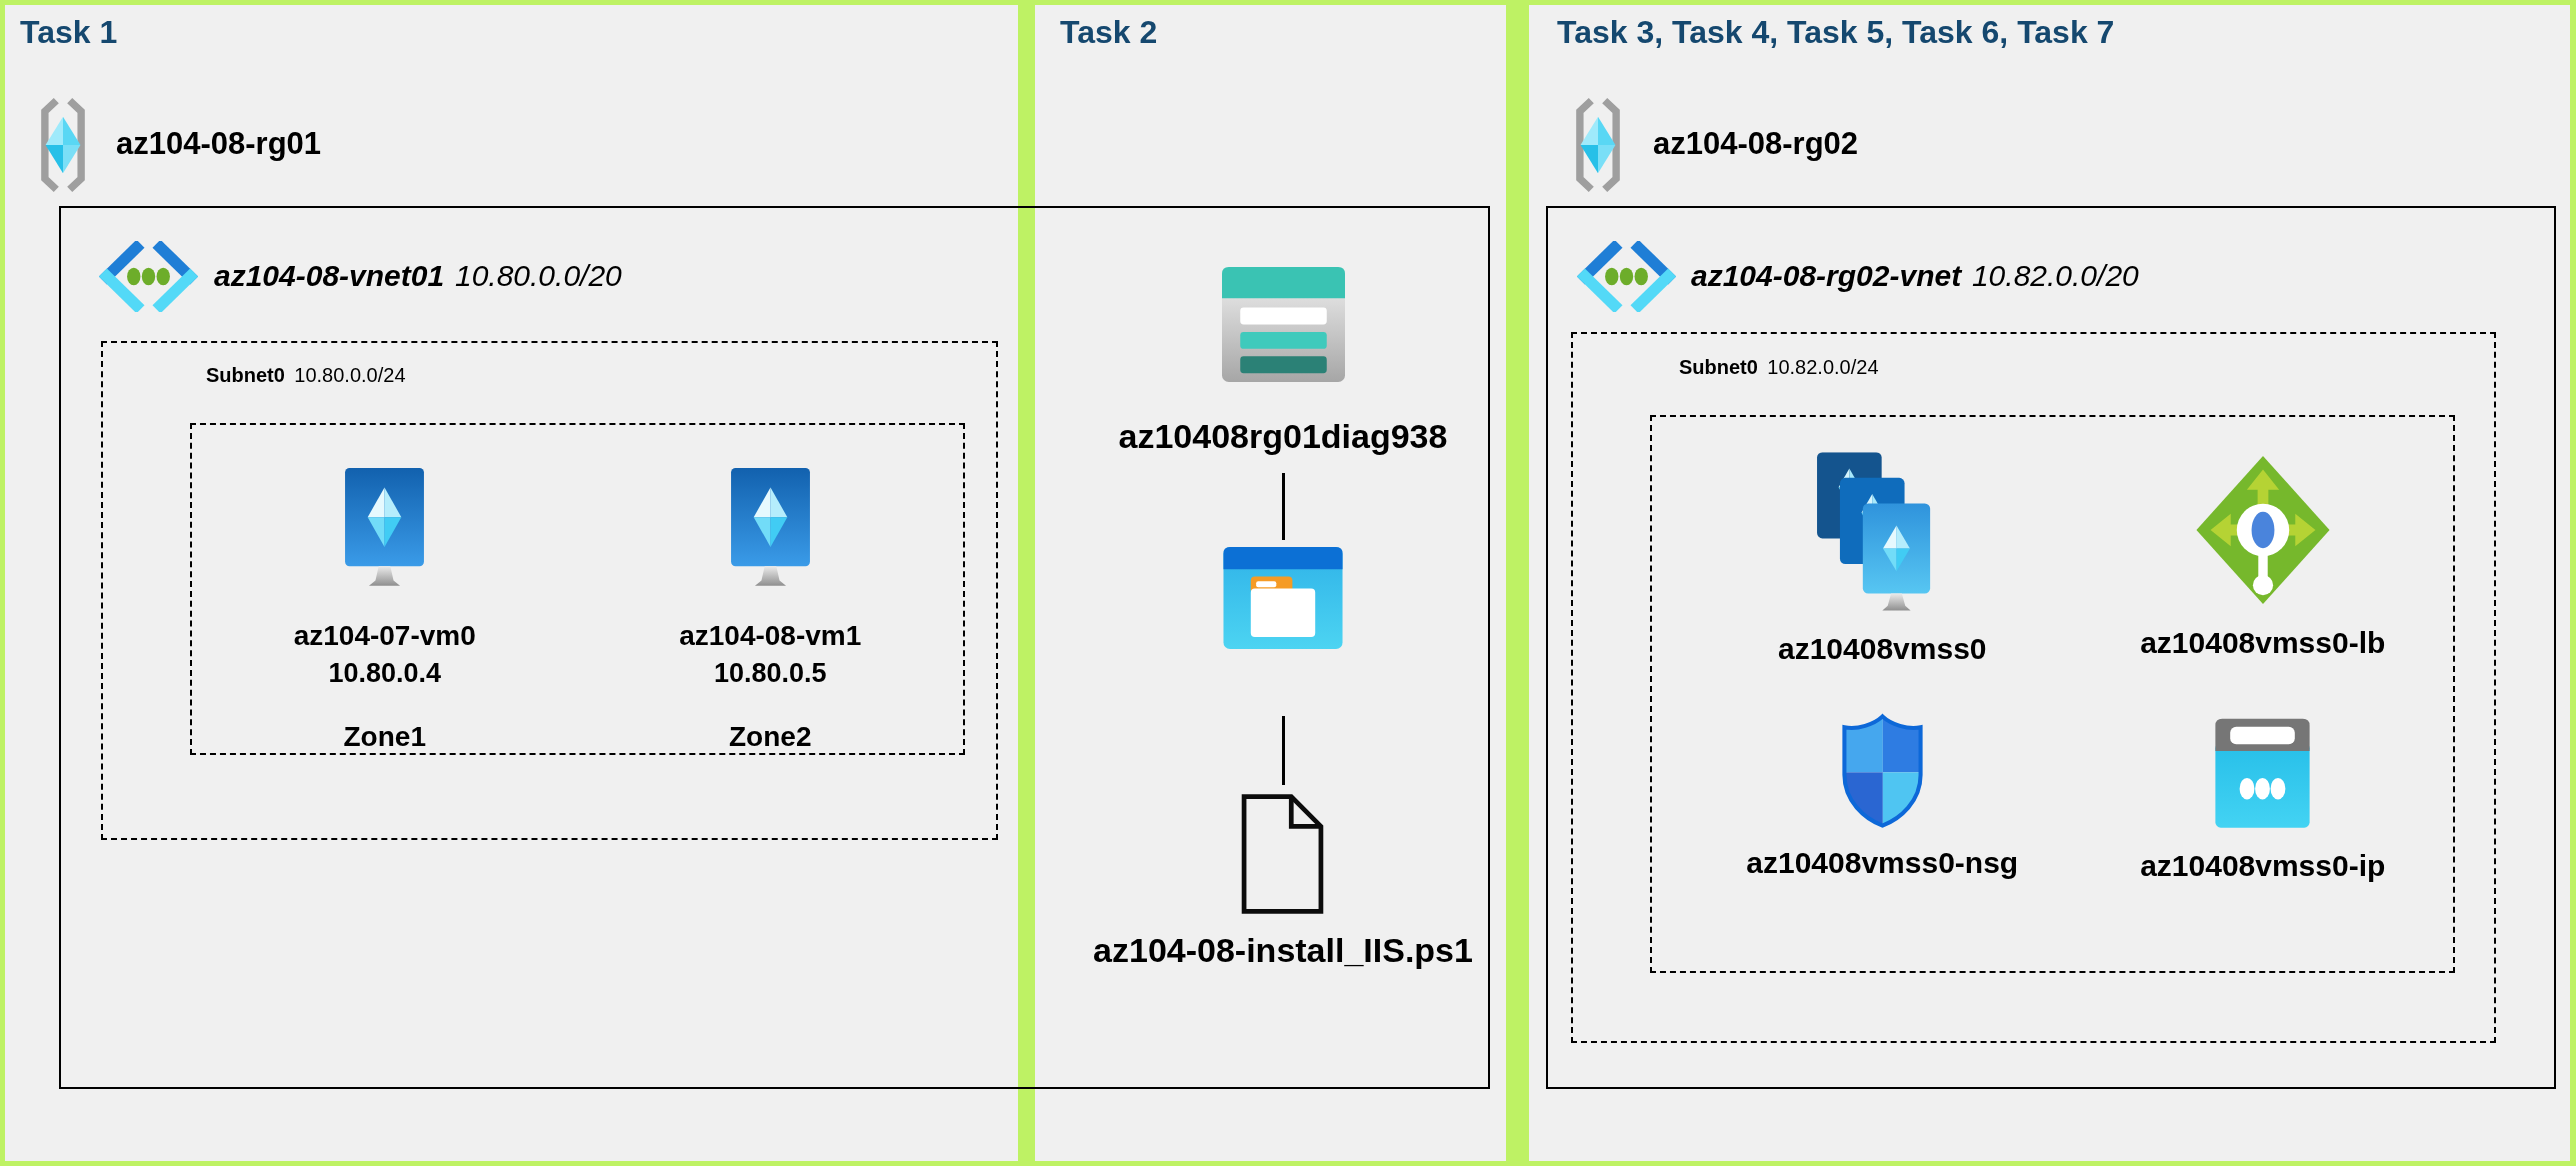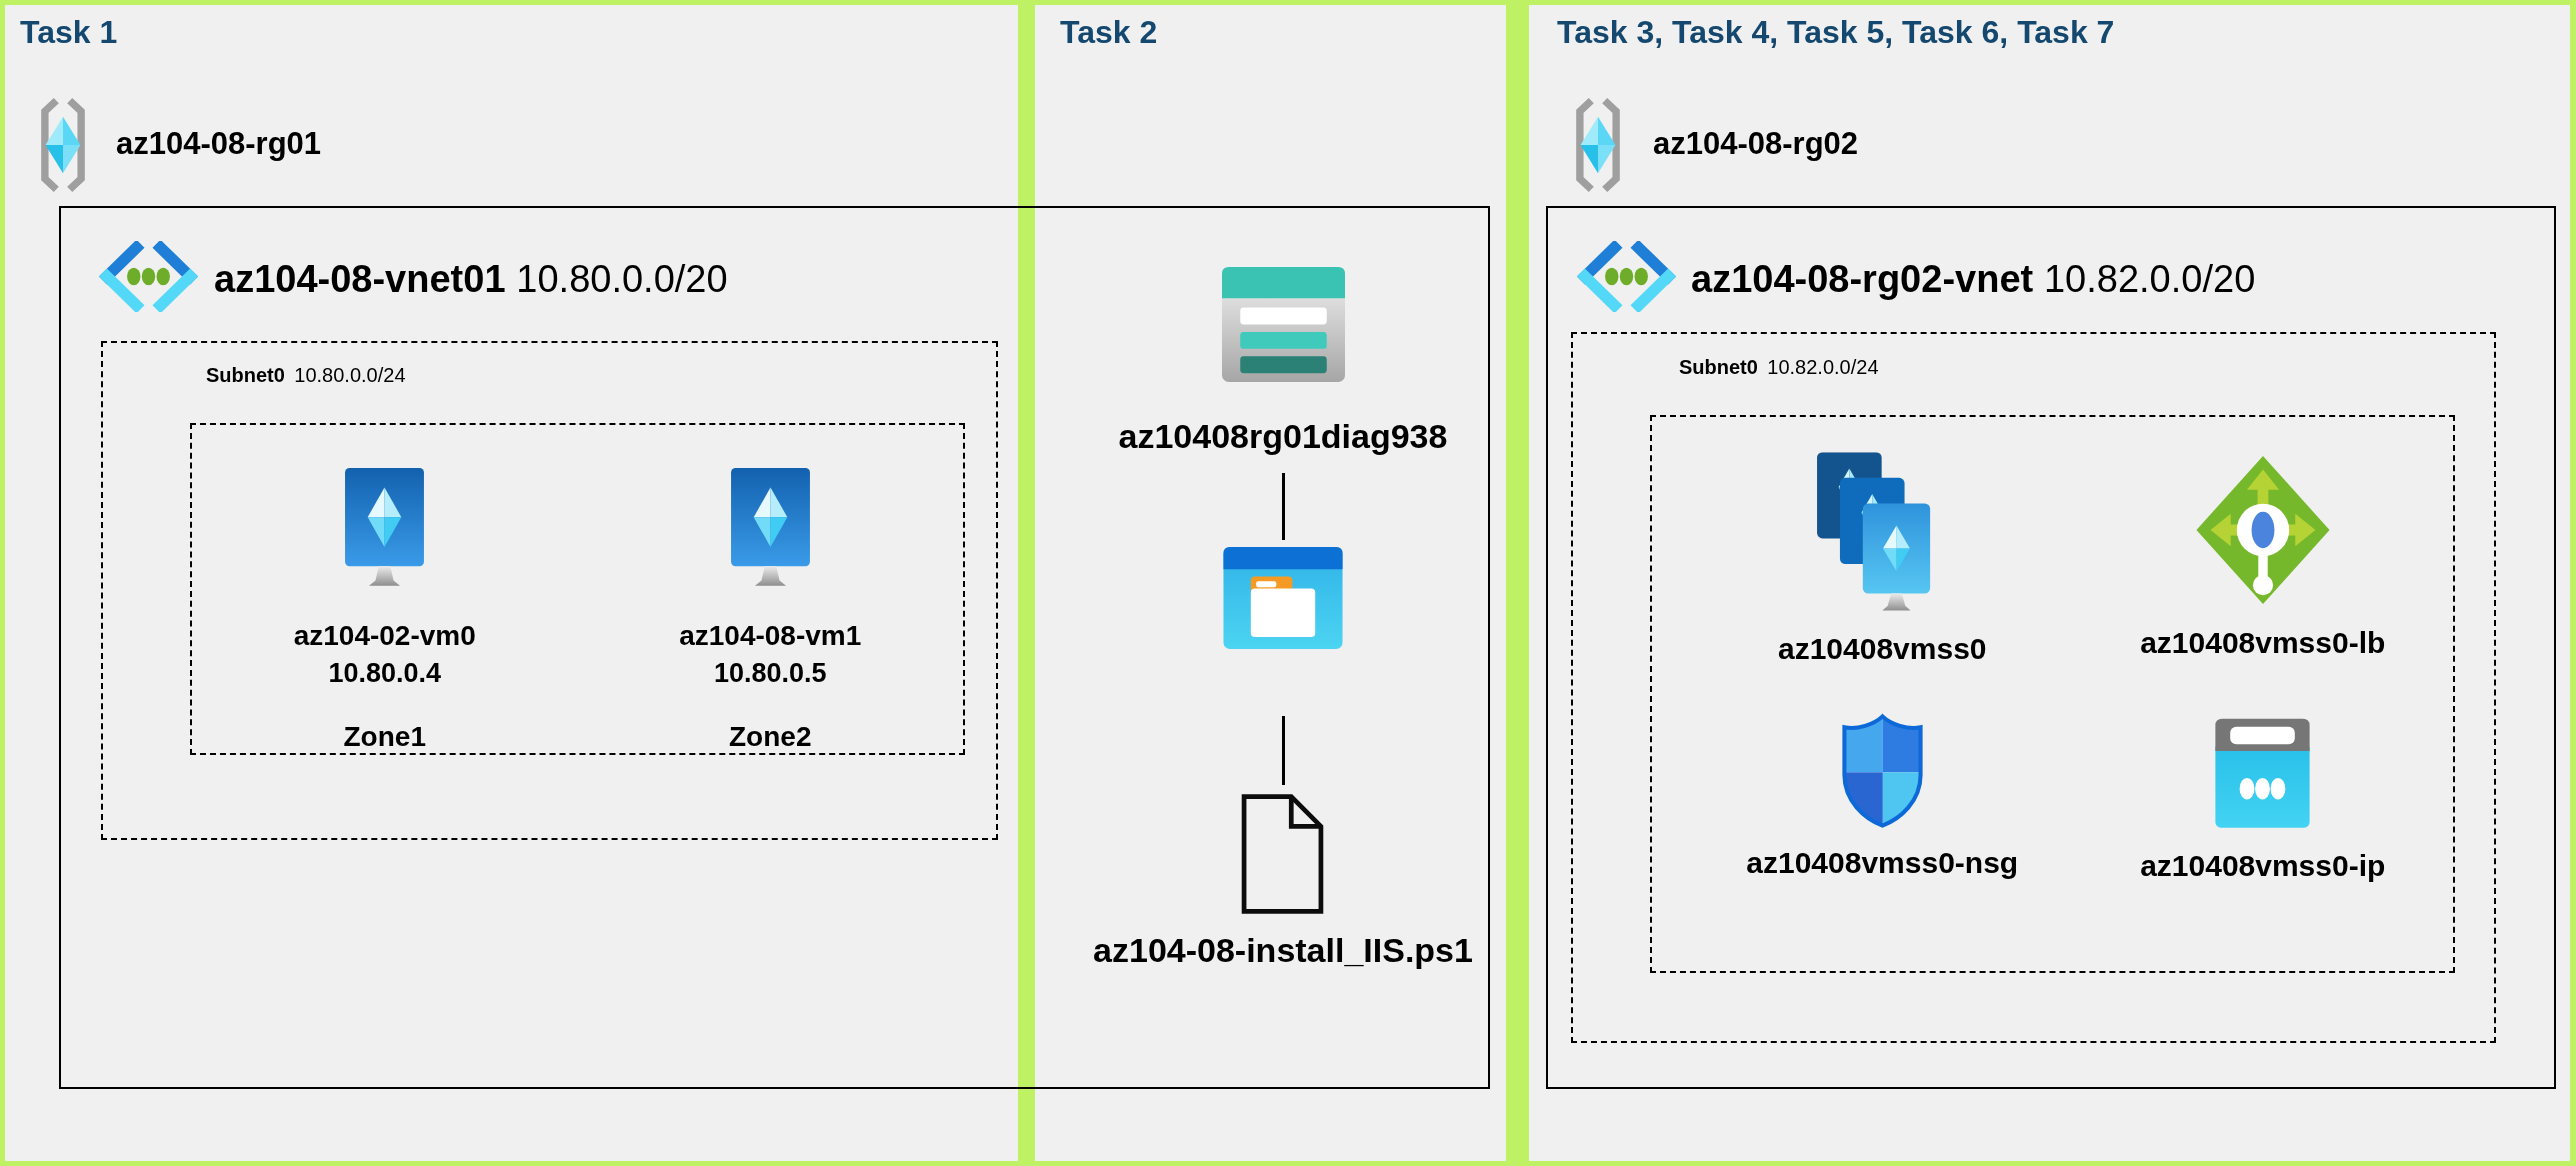--- a/index.html
+++ b/index.html
@@ -8,21 +8,21 @@
   .page{position:relative;width:2576px;height:1166px;background:#bef264;}
   .panel{position:absolute;top:5.4px;height:1156px;background:var(--panel,#f0f0f0);}
   .panel1{left:5.4px;width:1013px;}
   .panel2{left:1035px;width:471px;}
   .panel3{left:1529px;width:1041px;}
   .hdr{position:absolute;top:15px;font-size:32px;font-weight:700;color:var(--header,#15486F);white-space:nowrap;line-height:1.1;}
   .sbox{position:absolute;border:2.7px solid var(--line,#000);box-sizing:border-box;}
   .dbox{position:absolute;border:2.7px dashed var(--line,#000);box-sizing:border-box;}
   .b{font-weight:700;}
   .rg-label{position:absolute;font-size:31px;font-weight:700;white-space:nowrap;line-height:1.1;}
-  .vnet-label{position:absolute;font-size:38px;white-space:nowrap;line-height:1.1;}
+  .vnet-label{position:absolute;font-size:30px;white-space:nowrap;line-height:1.1;font-style:italic;}
   .vnet-label .cidr{margin-left:10.8px;font-weight:400;}
   .subnet-label{position:absolute;font-size:20px;white-space:nowrap;line-height:1.1;}
   .subnet-label .cidr{margin-left:9.4px;font-weight:400;}
   .inner-flex{display:flex;align-items:stretch;}
   .vm-cell{flex:1;display:flex;flex-direction:column;align-items:center;padding-top:42px;}
   .vm-name{margin-top:27px;font-size:28px;font-weight:700;line-height:1.15;}
   .vm-ip{margin-top:5.4px;font-size:27px;font-weight:700;line-height:1.15;}
   .vm-zone{margin-top:32px;font-size:28px;font-weight:700;line-height:1.15;}
   .c2label{position:absolute;left:1064px;width:438px;text-align:center;font-size:34px;font-weight:700;white-space:nowrap;line-height:1.1;}
   .c2icon{position:absolute;}
@@ -209,21 +209,21 @@
   <div class="dbox" style="left:101px;top:341px;width:897px;height:499px"></div>
   <div class="subnet-label" style="left:206px;top:364px">
     <span class="b">Subnet0</span><span class="cidr">10.80.0.0/24</span>
   </div>
 
   <div class="dbox inner-flex" style="left:190px;top:423px;width:775px;height:332px">
     <div class="vm-cell">
       <svg class="icon-vm" viewBox="0 0 150 184.406" width="101" height="124">
           <use href="#sym-vm"></use>
         </svg>
-      <div class="vm-name">az104-02-vm0</div>
+      <div class="vm-name">az104-07-vm0</div>
       <div class="vm-ip">10.80.0.4</div>
       <div class="vm-zone">Zone1</div>
     </div>
     <div class="vm-cell">
       <svg class="icon-vm" viewBox="0 0 150 184.406" width="101" height="124">
           <use href="#sym-vm"></use>
         </svg>
       <div class="vm-name">az104-08-vm1</div>
       <div class="vm-ip">10.80.0.5</div>
       <div class="vm-zone">Zone2</div>

